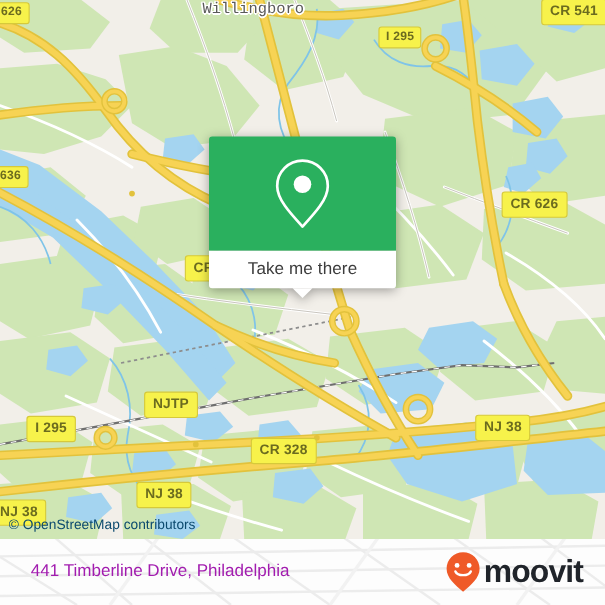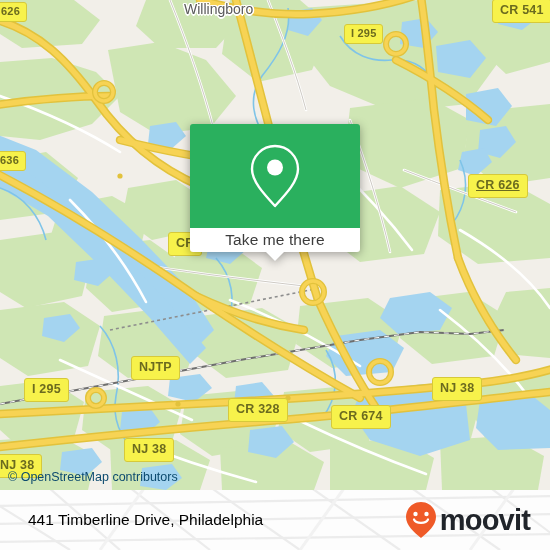--- a/index.html
+++ b/index.html
@@ -82,21 +82,21 @@
   }
   #popup-head {
     height: 104px;
     background: #2ab05e;
     border-radius: 3px 3px 0 0;
     display: flex;
     align-items: center;
     justify-content: center;
   }
   #popup-body {
-    height: 24px;
+    height: 34px;
     background: #ffffff;
     border-radius: 0 0 3px 3px;
     display: flex;
     align-items: center;
     justify-content: center;
     position: relative;
   }
   #popup-label {
     color: #3c3c3c;
     font-family: "Liberation Sans", sans-serif;
@@ -134,21 +134,21 @@
     position: relative;
     width: 550px;
     height: 60px;
     display: flex;
     align-items: center;
     justify-content: space-between;
     padding: 0 20px 0 28px;
     box-sizing: border-box;
   }
   #address {
-    color: #000000;
+    color: #a21caf;
     font-family: "Liberation Sans", sans-serif;
     font-size: 15.5px;
     white-space: nowrap;
   }
   #brand {
     display: flex;
     align-items: center;
     gap: 2px;
   }
   #brand-word {
@@ -334,32 +334,31 @@
         <g fill="#e2c23c">
           <circle cx="178" cy="404" r="2.6"></circle>
           <circle cx="288" cy="398" r="2.6"></circle>
           <circle cx="120" cy="176" r="2.6"></circle>
           <circle cx="462" cy="386" r="2.6"></circle>
         </g>
 
       </g>
     </svg>
 
-    <div class="place-label" style="left:184px; top:1px;">Willingboro</div>
+    <div class="place-label" style="left:184px; top:1px;font-family:Liberation Mono, monospace;">Willingboro</div>
 
     <div class="shield" style="left:-6px; top:2px;">626</div>
     <div class="shield" style="left:344px; top:24px;">I 295</div>
     <div class="shield big" style="left:492px; top:-1px;">CR 541</div>
     <div class="shield" style="left:-7px; top:151px;">636</div>
-    <div class="shield big" style="left:468px; top:174px;text-decoration:underline;">CR 626</div>
+    <div class="shield big" style="left:456px; top:174px;">CR 626</div>
     <div class="shield big" style="left:168px; top:232px;">CR</div>
     <div class="shield big" style="left:131px; top:316px;margin-top:40px;">NJTP</div>
     <div class="shield big" style="left:24px; top:378px;">I 295</div>
     <div class="shield big" style="left:228px; top:398px;">CR 328</div>
-    <div class="shield big" style="left:331px; top:405px;">CR 674</div>
     <div class="shield big" style="left:432px; top:377px;">NJ 38</div>
     <div class="shield big" style="left:124px; top:438px;">NJ 38</div>
     <div class="shield big" style="left:-8px; top:454px;">NJ 38</div>
   </div>
 
   <div id="popup">
     <div id="popup-head">
       <svg width="56" height="70" viewBox="0 0 56 70">
         <path d="M28,5 C15.3,5 5,15.3 5,28 C5,40 16,52 28,65 C40,52 51,40 51,28 C51,15.3 40.7,5 28,5 Z" fill="none" stroke="#ffffff" stroke-width="2.4" stroke-linejoin="round"></path>
         <circle cx="28" cy="26.5" r="8" fill="#ffffff"></circle>

